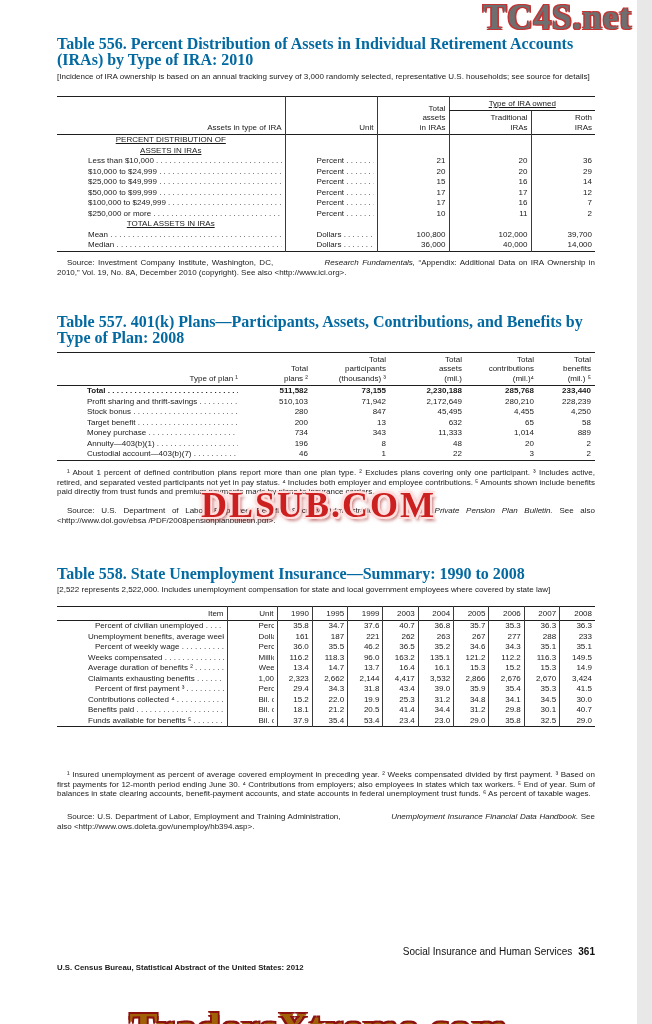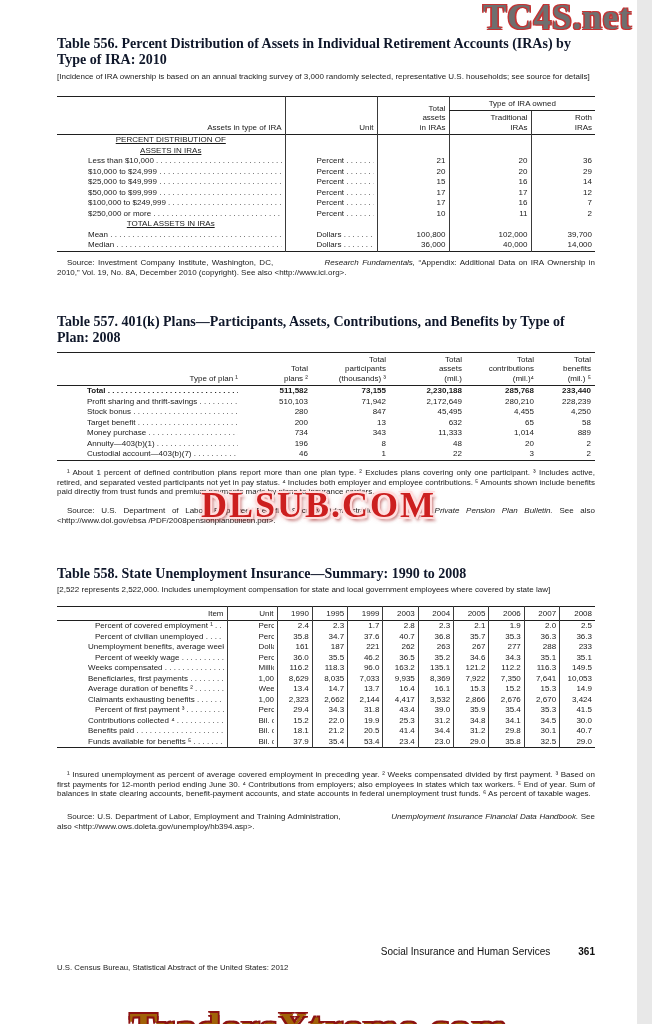--- a/index.html
+++ b/index.html
@@ -2,50 +2,50 @@
 <html><head>
 <meta charset="utf-8">
 <style>
   * { margin:0; padding:0; box-sizing:border-box; }
   html,body { background:#e8e8e8; }
   body { width:652px; height:1024px; font-family:"Liberation Sans",sans-serif; color:#1a1a1a; position:relative; }
   .page { position:absolute; left:0; top:0; width:637px; height:1024px; background:#ffffff; overflow:hidden; }
 
   .t-title { position:absolute; left:57px; width:538px;
              font-family:"Liberation Serif",serif; font-weight:bold;
-             font-size:14px; line-height:15.5px; color:#0f172a; }
+             font-size:16px; line-height:15.5px; color:#0369a1; }
   .note, .fnote, .src, .credit { position:absolute; left:57px; width:538px;
              font-size:8px; line-height:9.6px; text-align:justify; color:#1a1a1a; }
   .src, .fnote { text-indent:10px; }
   .it { font-style:italic;margin-left:48px; }
 
   .tbl { position:absolute; left:57px; width:538px; border-collapse:collapse;
          table-layout:fixed; font-size:8px;
          border-top:1.4px solid #1f1f1f; border-bottom:1.4px solid #1f1f1f; }
   .tbl thead { border-bottom:0.9px solid #1f1f1f; }
   .tbl th { font-weight:normal; font-size:8px; line-height:9.4px; padding:2px 3px;
             vertical-align:bottom; white-space:pre-line; }
   .tbl td { padding:0 3px; line-height:10.5px; vertical-align:bottom; overflow:hidden; }
   .vl  { border-left:0.8px solid #3a3a3a; }
   .num { text-align:right; }
   .num-h { text-align:right; }
   .ctr { text-align:right; }
   .mid { vertical-align:middle; }
-  .span-h { text-align:center; vertical-align:middle; border-bottom:0.8px solid #1f1f1f; }
+  .span-h { text-align:center; vertical-align:middle; border-bottom:0.8px solid #1f1f1f;text-decoration:underline; }
   .sec { text-align:center; padding-top:3px; line-height:9.6px;text-decoration:underline; }
   .lbl .lead, .unit .lead { display:block; white-space:nowrap; overflow:hidden;margin-left:28px; }
   .lead::after { content:" . . . . . . . . . . . . . . . . . . . . . . . . . . . . . . . . . . . . . . . . . . . . . . . . . . . ."; }
   tr.bold td { font-weight:bold; }
   td.ind { padding-left:10px; }
   .t557 td, .t557 th { padding-left:2px; padding-right:4px; }
 
   .pg-footer { position:absolute; left:57px; width:538px; text-align:right;
                font-size:10px; color:#111; }
-  .pg-footer .pgnum { font-weight:bold; margin-left:28px; }
-  .credit { text-align:left; font-size:7.8px; }
+  .pg-footer .pgnum { font-weight:bold; margin-left:6px; }
+  .credit { text-align:left; font-size:7.8px;font-weight:bold; }
 
   .wm { position:absolute; font-family:"Liberation Serif",serif; font-weight:bold; white-space:nowrap; }
   .wm-top { top:-2px; right:5px; font-size:35px; letter-spacing:1px; color:#6f6f6f;
             text-shadow:-1.4px -1.4px 0 #c43434, 1.4px -1.4px 0 #c43434,
                         -1.4px 1.4px 0 #c43434, 1.4px 1.4px 0 #c43434; }
   .wm-mid { top:484px; left:50%; transform:translateX(-50%); font-size:36px; letter-spacing:2px;
             color:#cc1f1f;
             text-shadow:-2px -2px 0 #ffdede, 2px -2px 0 #ffdede, -2px 2px 0 #ffdede, 2px 2px 0 #ffdede,
                         0 0 6px rgba(200,30,30,.55), 3px 4px 3px rgba(140,10,10,.45); }
   .wm-bot { top:1004px; left:50%; transform:translateX(-50%); font-size:42px; letter-spacing:1px;
@@ -332,37 +332,20 @@
         <th class="vl ctr">2004</th>
         <th class="vl ctr">2005</th>
         <th class="vl ctr">2006</th>
         <th class="vl ctr">2007</th>
         <th class="vl ctr">2008</th>
       </tr>
     </thead>
     <tbody id="t558-body">
         <tr>
           <td class="lbl ind">
-            <span class="lead">Percent of covered employment ¹</span>
-          </td>
-          <td class="vl unit">
-            <span class="lead">Percent</span>
-          </td>
-          <td class="vl num">2.4</td>
-          <td class="vl num">2.3</td>
-          <td class="vl num">1.7</td>
-          <td class="vl num">2.8</td>
-          <td class="vl num">2.3</td>
-          <td class="vl num">2.1</td>
-          <td class="vl num">1.9</td>
-          <td class="vl num">2.0</td>
-          <td class="vl num">2.5</td>
-        </tr>
-        <tr>
-          <td class="lbl ind">
             <span class="lead">Percent of civilian unemployed</span>
           </td>
           <td class="vl unit">
             <span class="lead">Percent</span>
           </td>
           <td class="vl num">35.8</td>
           <td class="vl num">34.7</td>
           <td class="vl num">37.6</td>
           <td class="vl num">40.7</td>
           <td class="vl num">36.8</td>
@@ -417,37 +400,20 @@
           <td class="vl num">96.0</td>
           <td class="vl num">163.2</td>
           <td class="vl num">135.1</td>
           <td class="vl num">121.2</td>
           <td class="vl num">112.2</td>
           <td class="vl num">116.3</td>
           <td class="vl num">149.5</td>
         </tr>
         <tr>
           <td class="lbl">
-            <span class="lead">Beneficiaries, first payments</span>
-          </td>
-          <td class="vl unit">
-            <span class="lead">1,000</span>
-          </td>
-          <td class="vl num">8,629</td>
-          <td class="vl num">8,035</td>
-          <td class="vl num">7,033</td>
-          <td class="vl num">9,935</td>
-          <td class="vl num">8,369</td>
-          <td class="vl num">7,922</td>
-          <td class="vl num">7,350</td>
-          <td class="vl num">7,641</td>
-          <td class="vl num">10,053</td>
-        </tr>
-        <tr>
-          <td class="lbl">
             <span class="lead">Average duration of benefits ²</span>
           </td>
           <td class="vl unit">
             <span class="lead">Weeks</span>
           </td>
           <td class="vl num">13.4</td>
           <td class="vl num">14.7</td>
           <td class="vl num">13.7</td>
           <td class="vl num">16.4</td>
           <td class="vl num">16.1</td>

